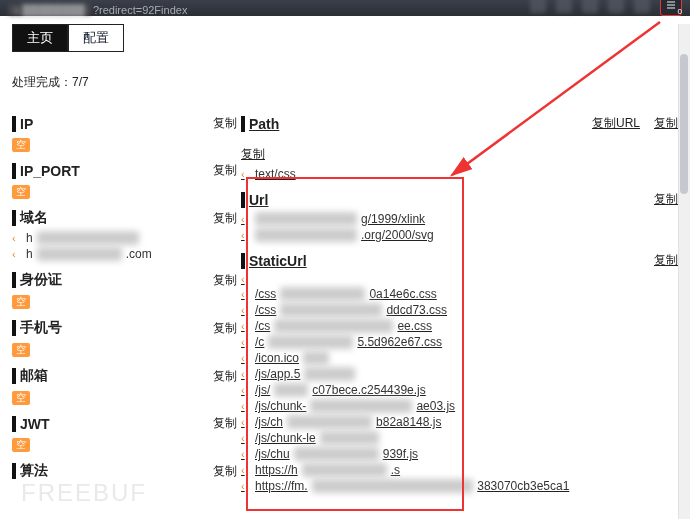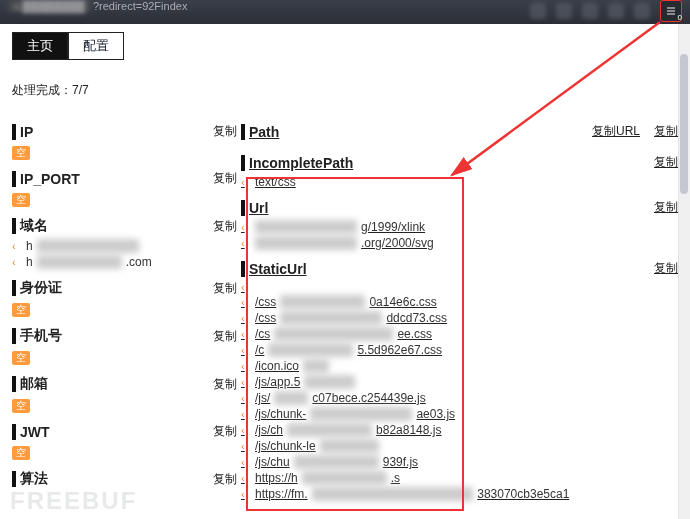--- a/index.html
+++ b/index.html
@@ -1,19 +1,19 @@
 <!DOCTYPE html>
 <html><head>
 <meta charset="utf-8">
 <style>
   * { box-sizing: border-box; margin: 0; padding: 0; }
   html, body { width: 690px; height: 519px; font-family: "Microsoft YaHei", Arial, sans-serif; font-size: 13px; background: #fff; color: #222; overflow: hidden; position: relative; }
   
   
-  .topbar { height: 24px; background: linear-gradient(#3a3f4a,#2b2e35); display: flex; align-items: flex-start; padding: 0 8px; color: #cfd2d8; font-size: 11px; }
+  .topbar { height: 16px; background: linear-gradient(#3a3f4a,#2b2e35); display: flex; align-items: flex-end; padding: 0 8px; color: #cfd2d8; font-size: 11px; }
   .addr { flex: 0 0 auto; filter: blur(2px); opacity: .6; background:#555; color:#ccc; padding:0 6px; border-radius:3px; }
   .addr-clear { margin-left: 2px; color:#a9acb3; }
   .topbar-spacer { flex: 1; }
   .top-icons { display:flex; gap:10px; align-items:center; }
   .top-icon { width:16px; height:16px; background:#5a5f6a; border-radius:3px; filter: blur(2px); opacity:.6; }
   .ext-icon { width:22px; height:22px; border:1px solid #e33; background:#262a31; border-radius:3px; display:flex; align-items:center; justify-content:center; color:#eee; font-size:10px; position:relative; }
   .ext-icon svg { width:12px; height:12px; stroke:#eee; stroke-width:2; fill:none; }
   .ext-badge { position:absolute; bottom:-1px; right:-1px; font-size:8px; color:#fff; }
 
   
@@ -37,21 +37,21 @@
   .bar { display:inline-block; width:4px; height:16px; background:#111; margin-right:4px; }
   .copy { color:#222; font-size:12px; cursor:pointer; }
   .copy-group { display:flex; gap:14px; }
   .badge-empty { display:inline-block; background:#ff9a3d; color:#fff; font-size:10px; padding:0 4px; border-radius:2px; margin-top:2px; }
   
   .val-list { display:flex; flex-direction:column; gap:2px; margin-top:2px; }
   .val { display:flex; align-items:center; gap:4px; font-size:12px; color:#333; }
   .chev { color:#e08a2a; font-size:11px; display:inline-block; width:10px; }
   .blurred { filter: blur(3px); background:#ccc; color:transparent; border-radius:2px; display:inline-block; }
 
-  .watermark { position:absolute; left:10px; bottom:4px; font-size:24px; font-weight:700; color:#d7dbde; letter-spacing:2px; opacity:.6; pointer-events:none; z-index:0; }
+  .watermark { position:absolute; left:21px; bottom:4px; font-size:24px; font-weight:400; color:#d7dbde; letter-spacing:2px; opacity:.6; pointer-events:none; z-index:0; }
   
   
   .arrow-svg { position:absolute; top:0; left:0; width:690px; height:519px; pointer-events:none; z-index:50; }
 
   
   .redbox { position:absolute; border:2px solid #e33; pointer-events:none; z-index:40; }
 
   
   .scroll-edge { position:absolute; right:0; top:24px; width:12px; height:calc(519px - 24px); background:#f0f0f0; border-left:1px solid #e2e2e2; z-index:30; }
   .scroll-thumb { position:absolute; right:2px; top:30px; width:8px; height:140px; background:#c5c9cf; border-radius:4px; }
@@ -195,24 +195,20 @@
               <span>Path</span>
             </div>
             <div class="copy-group">
               <span class="copy">复制URL</span>
               <span class="copy">复制</span>
             </div>
           </div>
         </div>
         <div class="sec">
           <div class="sec-head">
-            <div class="sec-title">
-              <span class="bar"></span>
-              <span>IncompletePath</span>
-            </div>
             <div class="copy-group">
               <span class="copy">复制</span>
             </div>
           </div>
           <div class="val-list">
             <div class="val">
               <span class="chev">‹</span>
               <span>text/css</span>
             </div>
           </div>

